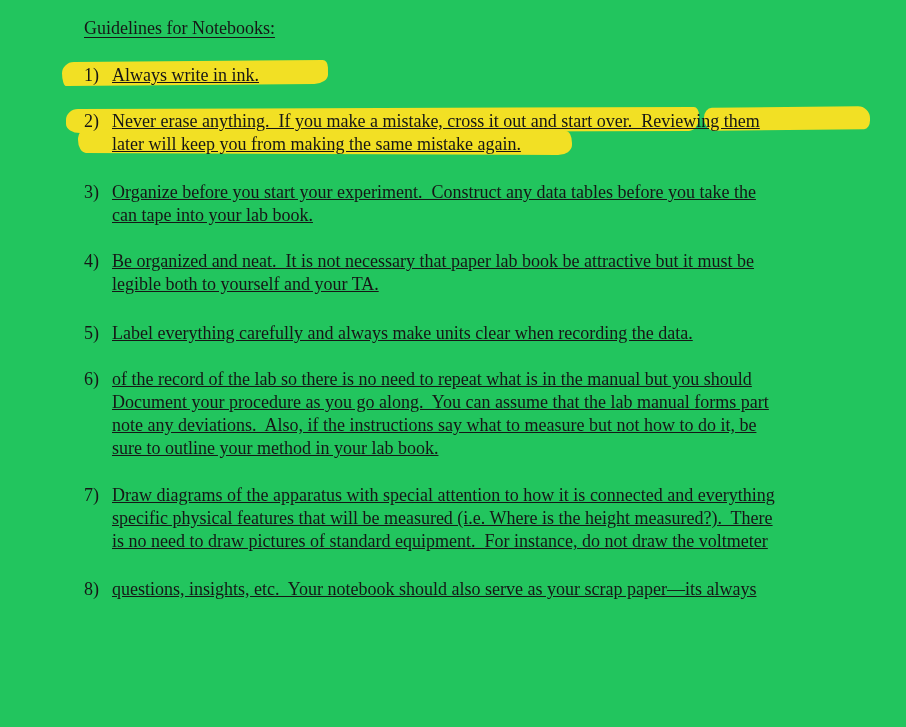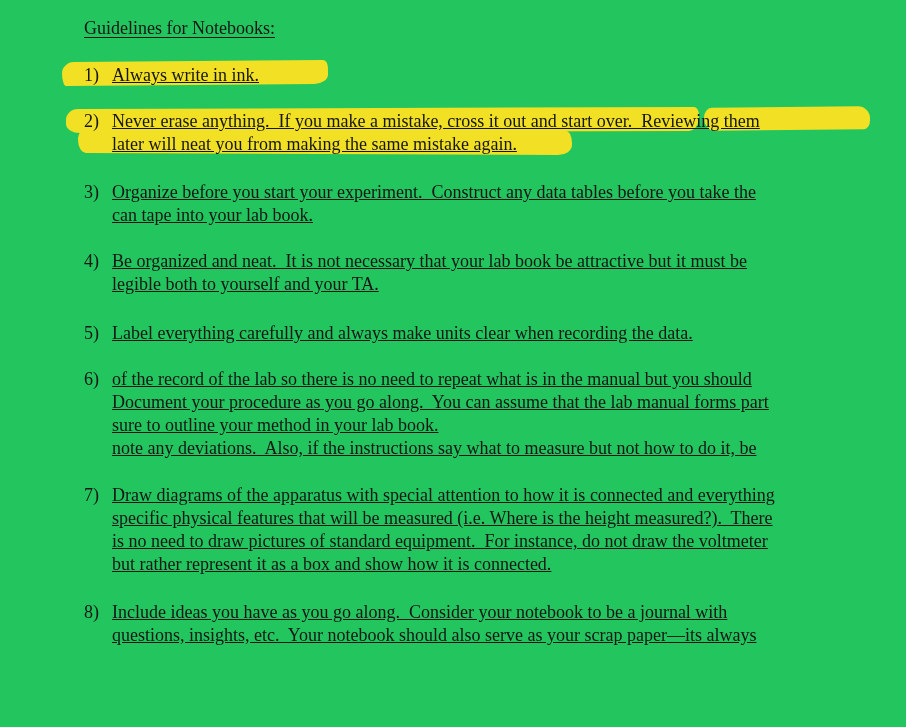--- a/index.html
+++ b/index.html
@@ -84,74 +84,72 @@
   </div>
 
   
   <div class="item mb25">
     <span class="hl hl-i2a"></span>
     <span class="hl hl-i2b"></span>
     <span class="hl hl-i2c"></span>
     <span class="num">2)</span>
     <div class="lines">
       <div class="line">Never erase anything.  If you make a mistake, cross it out and start over.  Reviewing them</div>
-      <div class="line">later will neat you from making the same mistake again.</div>
+      <div class="line">later will keep you from making the same mistake again.</div>
     </div>
   </div>
 
   
   <div class="item mb23">
     <span class="num">3)</span>
     <div class="lines">
       <div class="line">Organize before you start your experiment.  Construct any data tables before you take the</div>
       <div class="line">can tape into your lab book.</div>
     </div>
   </div>
 
   
   <div class="item mb26">
     <span class="num">4)</span>
     <div class="lines">
-      <div class="line">Be organized and neat.  It is not necessary that your lab book be attractive but it must be</div>
+      <div class="line">Be organized and neat.  It is not necessary that paper lab book be attractive but it must be</div>
       <div class="line">legible both to yourself and your TA.</div>
     </div>
   </div>
 
   
   <div class="item mb23">
     <span class="num">5)</span>
     <div class="lines">
       <div class="line">Label everything carefully and always make units clear when recording the data.</div>
     </div>
   </div>
 
   
   <div class="item mb24">
     <span class="num">6)</span>
     <div class="lines">
       <div class="line">of the record of the lab so there is no need to repeat what is in the manual but you should</div>
       <div class="line">Document your procedure as you go along.  You can assume that the lab manual forms part</div>
+      <div class="line">note any deviations.  Also, if the instructions say what to measure but not how to do it, be</div>
       <div class="line">sure to outline your method in your lab book.</div>
-      <div class="line">note any deviations.  Also, if the instructions say what to measure but not how to do it, be</div>
     </div>
   </div>
 
   
   <div class="item mb25">
     <span class="num">7)</span>
     <div class="lines">
       <div class="line">Draw diagrams of the apparatus with special attention to how it is connected and everything</div>
       <div class="line">specific physical features that will be measured (i.e. Where is the height measured?).  There</div>
       <div class="line">is no need to draw pictures of standard equipment.  For instance, do not draw the voltmeter</div>
-      <div class="line">but rather represent it as a box and show how it is connected.</div>
     </div>
   </div>
 
   
   <div class="item">
     <span class="num">8)</span>
     <div class="lines">
-      <div class="line">Include ideas you have as you go along.  Consider your notebook to be a journal with</div>
       <div class="line">questions, insights, etc.  Your notebook should also serve as your scrap paper—its always</div>
     </div>
   </div>
 
 </div>
 
 </body></html>

